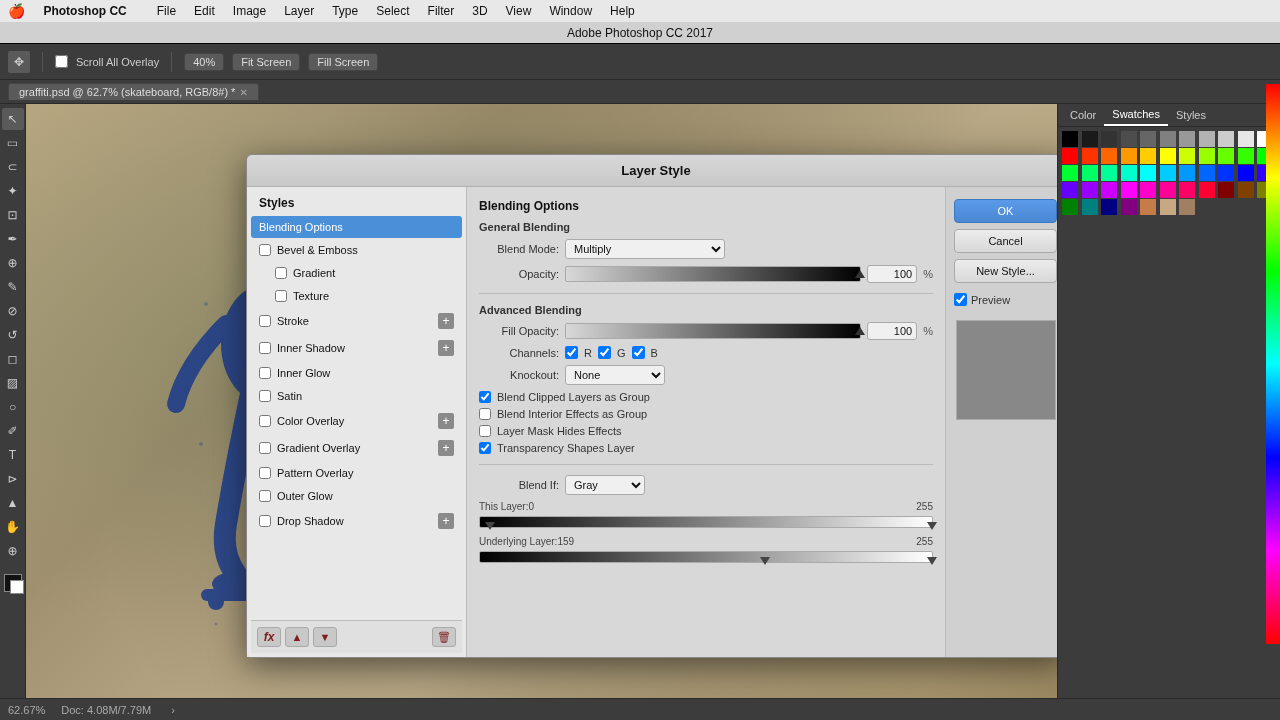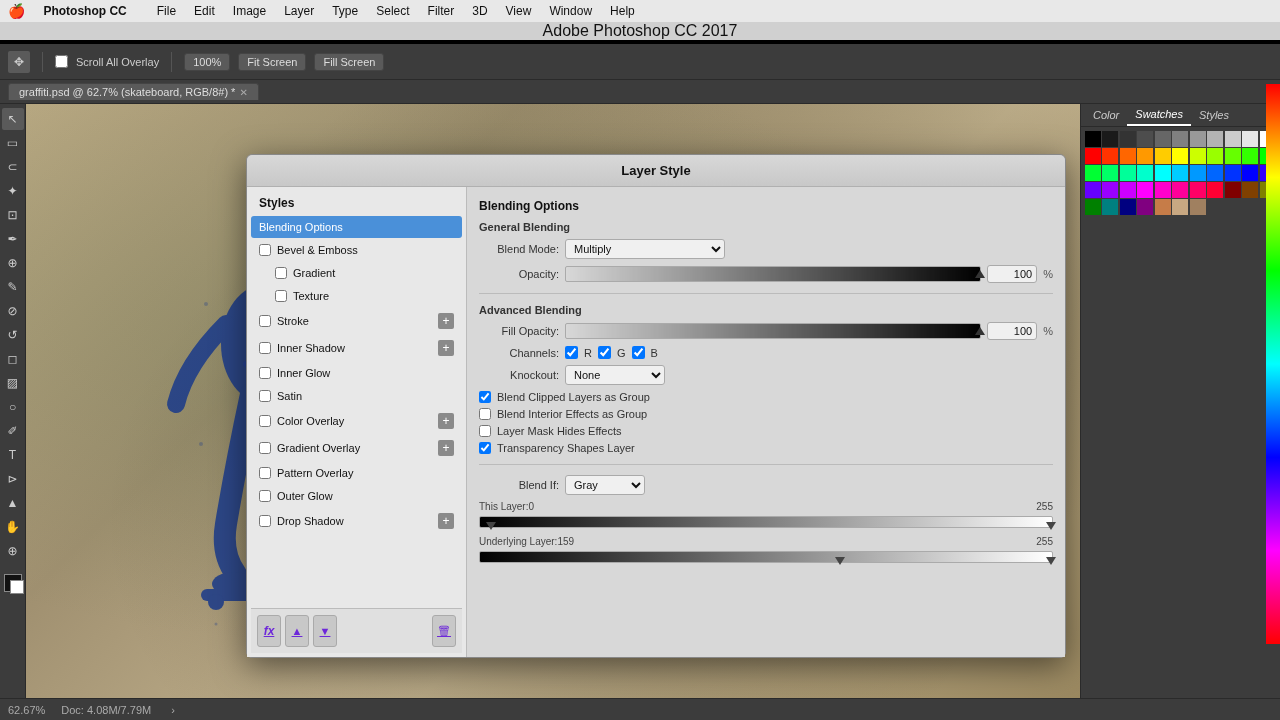--- a/index.html
+++ b/index.html
@@ -29,22 +29,22 @@
     .menu-bar .menu-item { padding: 1px 8px; cursor: default; border-radius: 3px; }
 
     
     .title-bar {
       background: #d0d0d0;
       height: 22px;
       display: flex;
       align-items: center;
       justify-content: center;
       color: #111;
-      font-size: 16px;
-      border-bottom: 4px solid #000000;
+      font-size: 12px;
+      border-bottom: 1px solid #000000;
     }
 
     
     .toolbar {
       background: #3c3c3c;
       height: 36px;
       display: flex;
       align-items: center;
       padding: 0 8px;
       gap: 8px;
@@ -135,26 +135,25 @@
     .skateboarder {
       position: absolute;
       left: 100px;
       top: 40px;
       width: 280px;
       height: 560px;
     }
 
     
     .right-panel {
-      width: 200px;
+      width: 223px;
       background: #3c3c3c;
       border-left: 1px solid #2a2a2a;
       display: flex;
       flex-direction: column;
-      font-style: italic;
     }
     .panel-tabs {
       display: flex;
       background: #3c3c3c;
       border-bottom: 1px solid #2a2a2a;
       align-items: center;
       padding: 0 4px;
     }
     .panel-tab {
       padding: 4px 8px;
@@ -266,31 +265,30 @@
     
     .styles-toolbar {
       padding: 6px;
       display: flex;
       gap: 4px;
       border-top: 1px solid #bbb;
       background: #e0e0e0;
     }
     .styles-tool-btn {
       width: 24px;
-      height: 32px;
+      height: 20px;
       background: #c8c8c8;
       border: 1px solid #aaa;
       border-radius: 3px;
       display: flex;
       align-items: center;
       justify-content: center;
       cursor: pointer;
       font-size: 11px;
-      color: #6d28d9;
-      text-decoration: underline;
+      color: #7f1d1d;
     }
 
     
     .options-panel {
       flex: 1;
       padding: 12px;
       background: #d8d8d8;
       overflow-y: auto;
     }
     .section-title {
@@ -473,21 +471,21 @@
 <div class="title-bar">
   <span>Adobe Photoshop CC 2017</span>
 </div>
 
 <div class="toolbar">
   <div class="tool-btn active">✥</div>
   <div class="toolbar-separator"></div>
   <input type="checkbox" style="">
   <span style="color:#ccc;font-size:11px;">Scroll All Overlay</span>
   <div class="toolbar-separator"></div>
-  <button class="toolbar-btn">100%</button>
+  <button class="toolbar-btn">40%</button>
   <button class="toolbar-btn">Fit Screen</button>
   <button class="toolbar-btn">Fill Screen</button>
 </div>
 
 <div class="doc-tab-bar">
   <div class="doc-tab">
     <span>graffiti.psd @ 62.7% (skateboard, RGB/8#) *</span>
     <span class="close-x">✕</span>
   </div>
 </div>
@@ -784,20 +782,30 @@
               <span style="flex:1;"></span>
               <span>255</span>
             </div>
             <div class="blend-if-track underlying-track">
               <div class="blend-if-thumb" style="left:62%;"></div>
               <div class="blend-if-thumb" style="left:99%;"></div>
             </div>
           </div>
         </div>
 
+        <div class="dialog-buttons">
+          <button class="dialog-btn primary">OK</button>
+          <button class="dialog-btn">Cancel</button>
+          <button class="dialog-btn">New Style...</button>
+          <div class="preview-checkbox-row">
+            <input type="checkbox" checked="" style="">
+            <span style="font-size:11px;color:#333;">Preview</span>
+          </div>
+          <div class="preview-box"></div>
+        </div>
       </div>
     </div>
   </div>
 
   <div class="right-panel">
 
     <div class="panel-tabs">
       <span class="panel-tab">Color</span>
       <span class="panel-tab active">Swatches</span>
       <span class="panel-tab">Styles</span>

